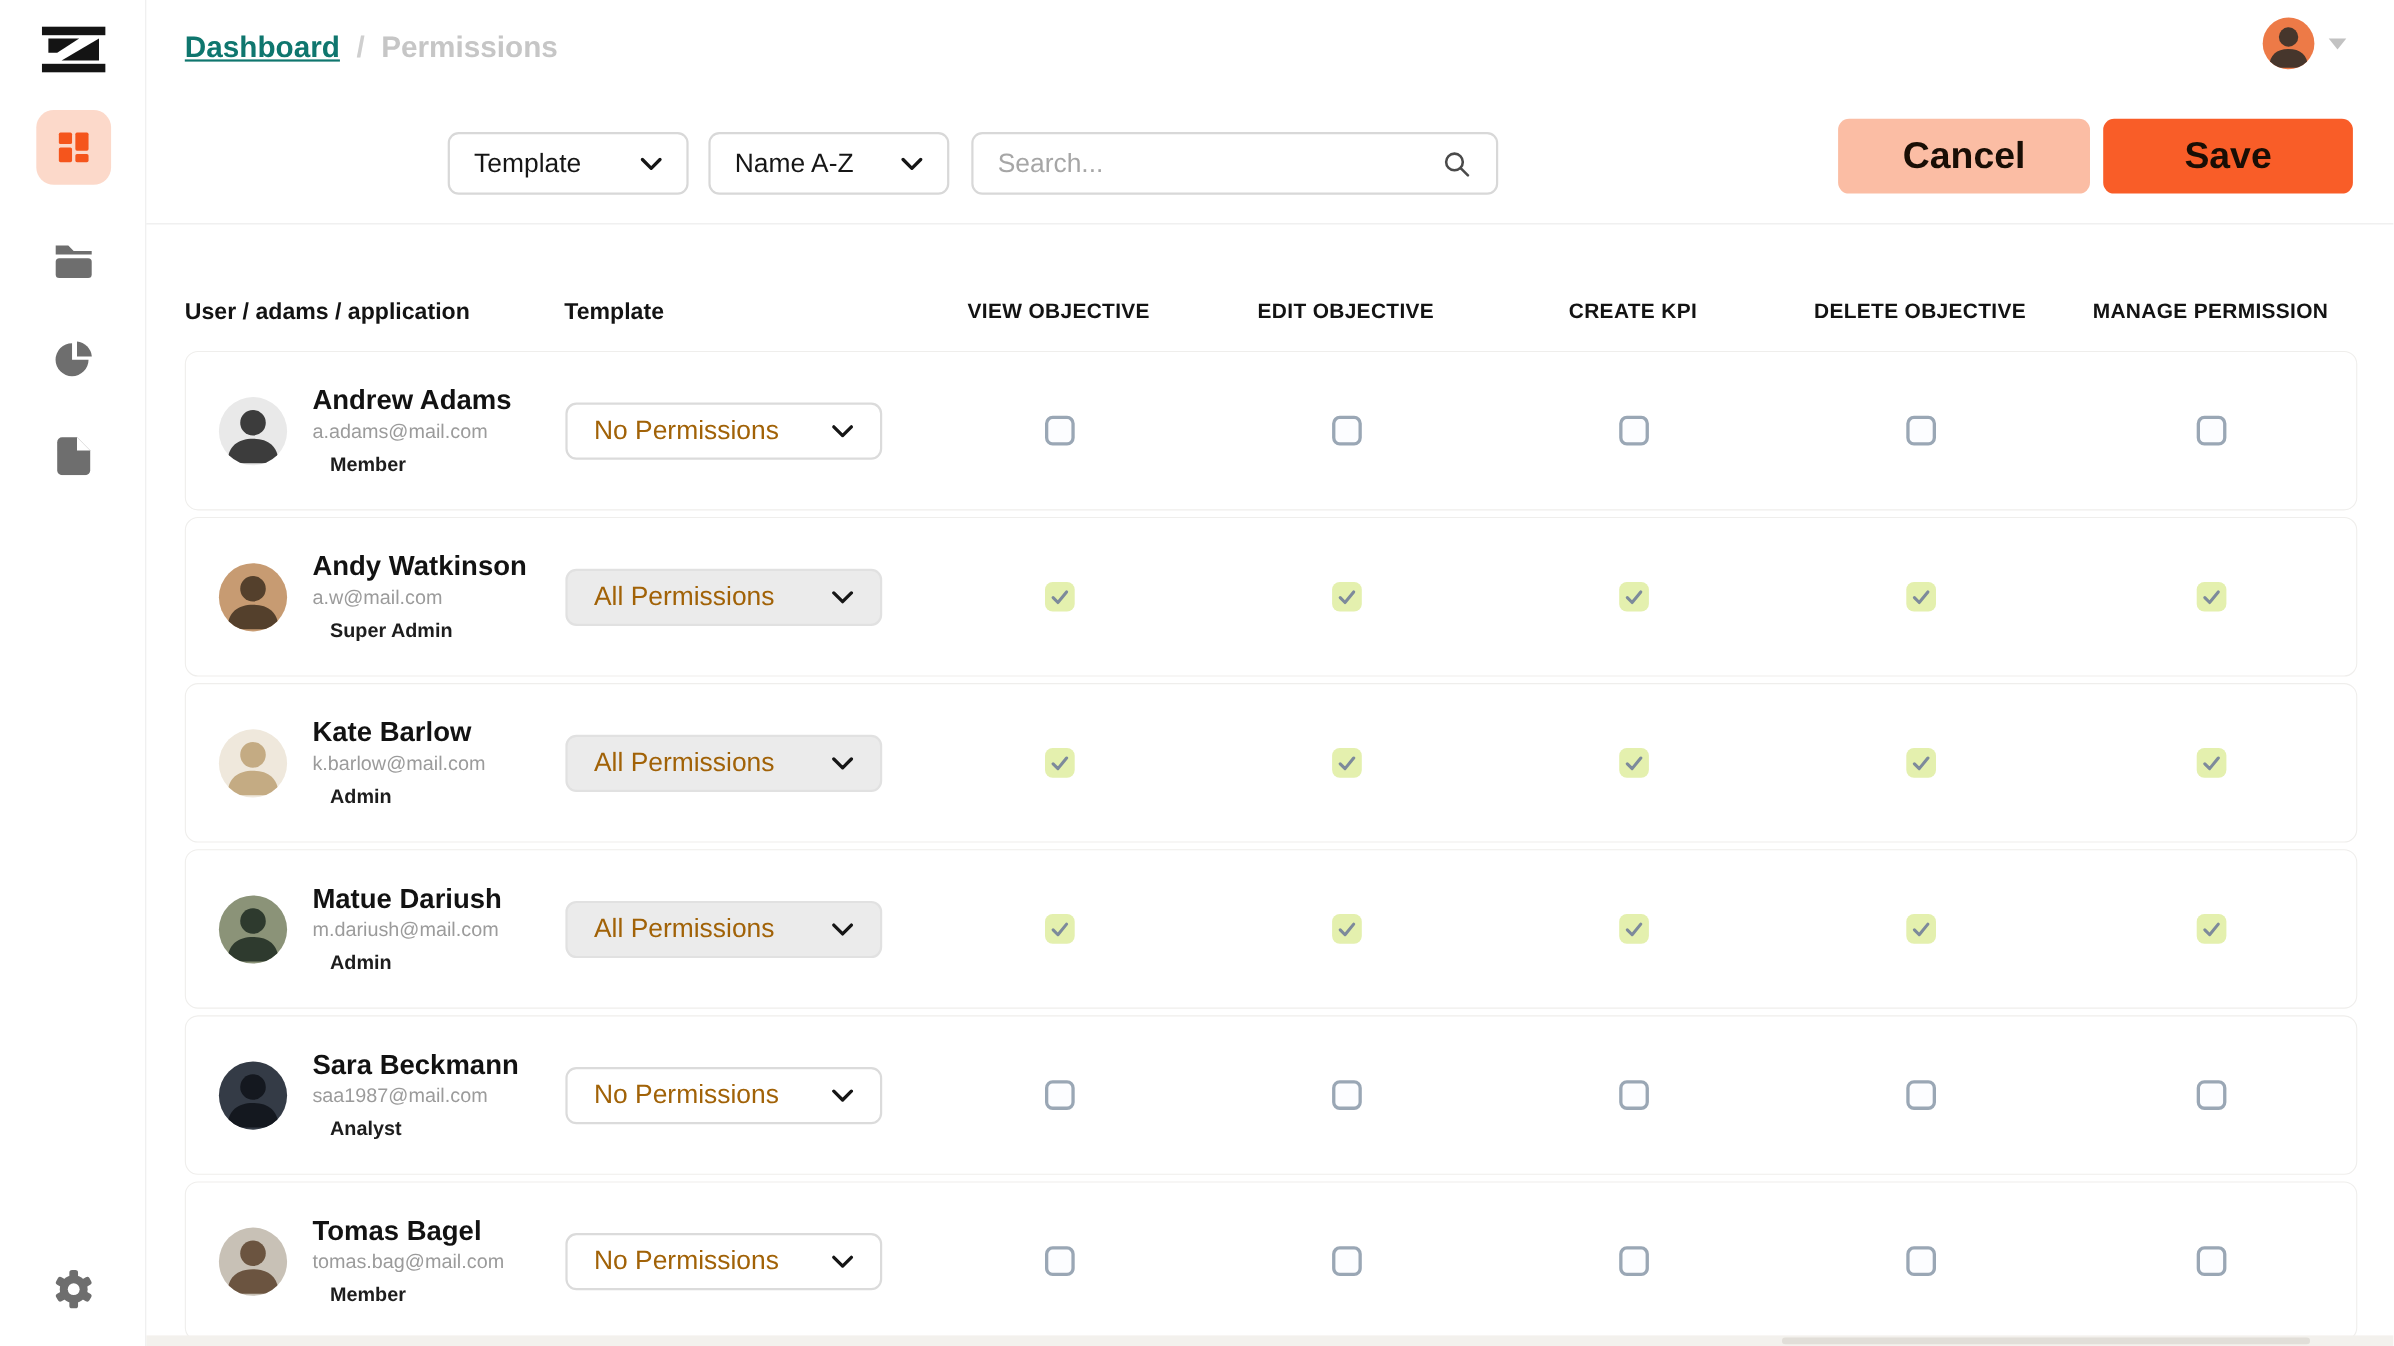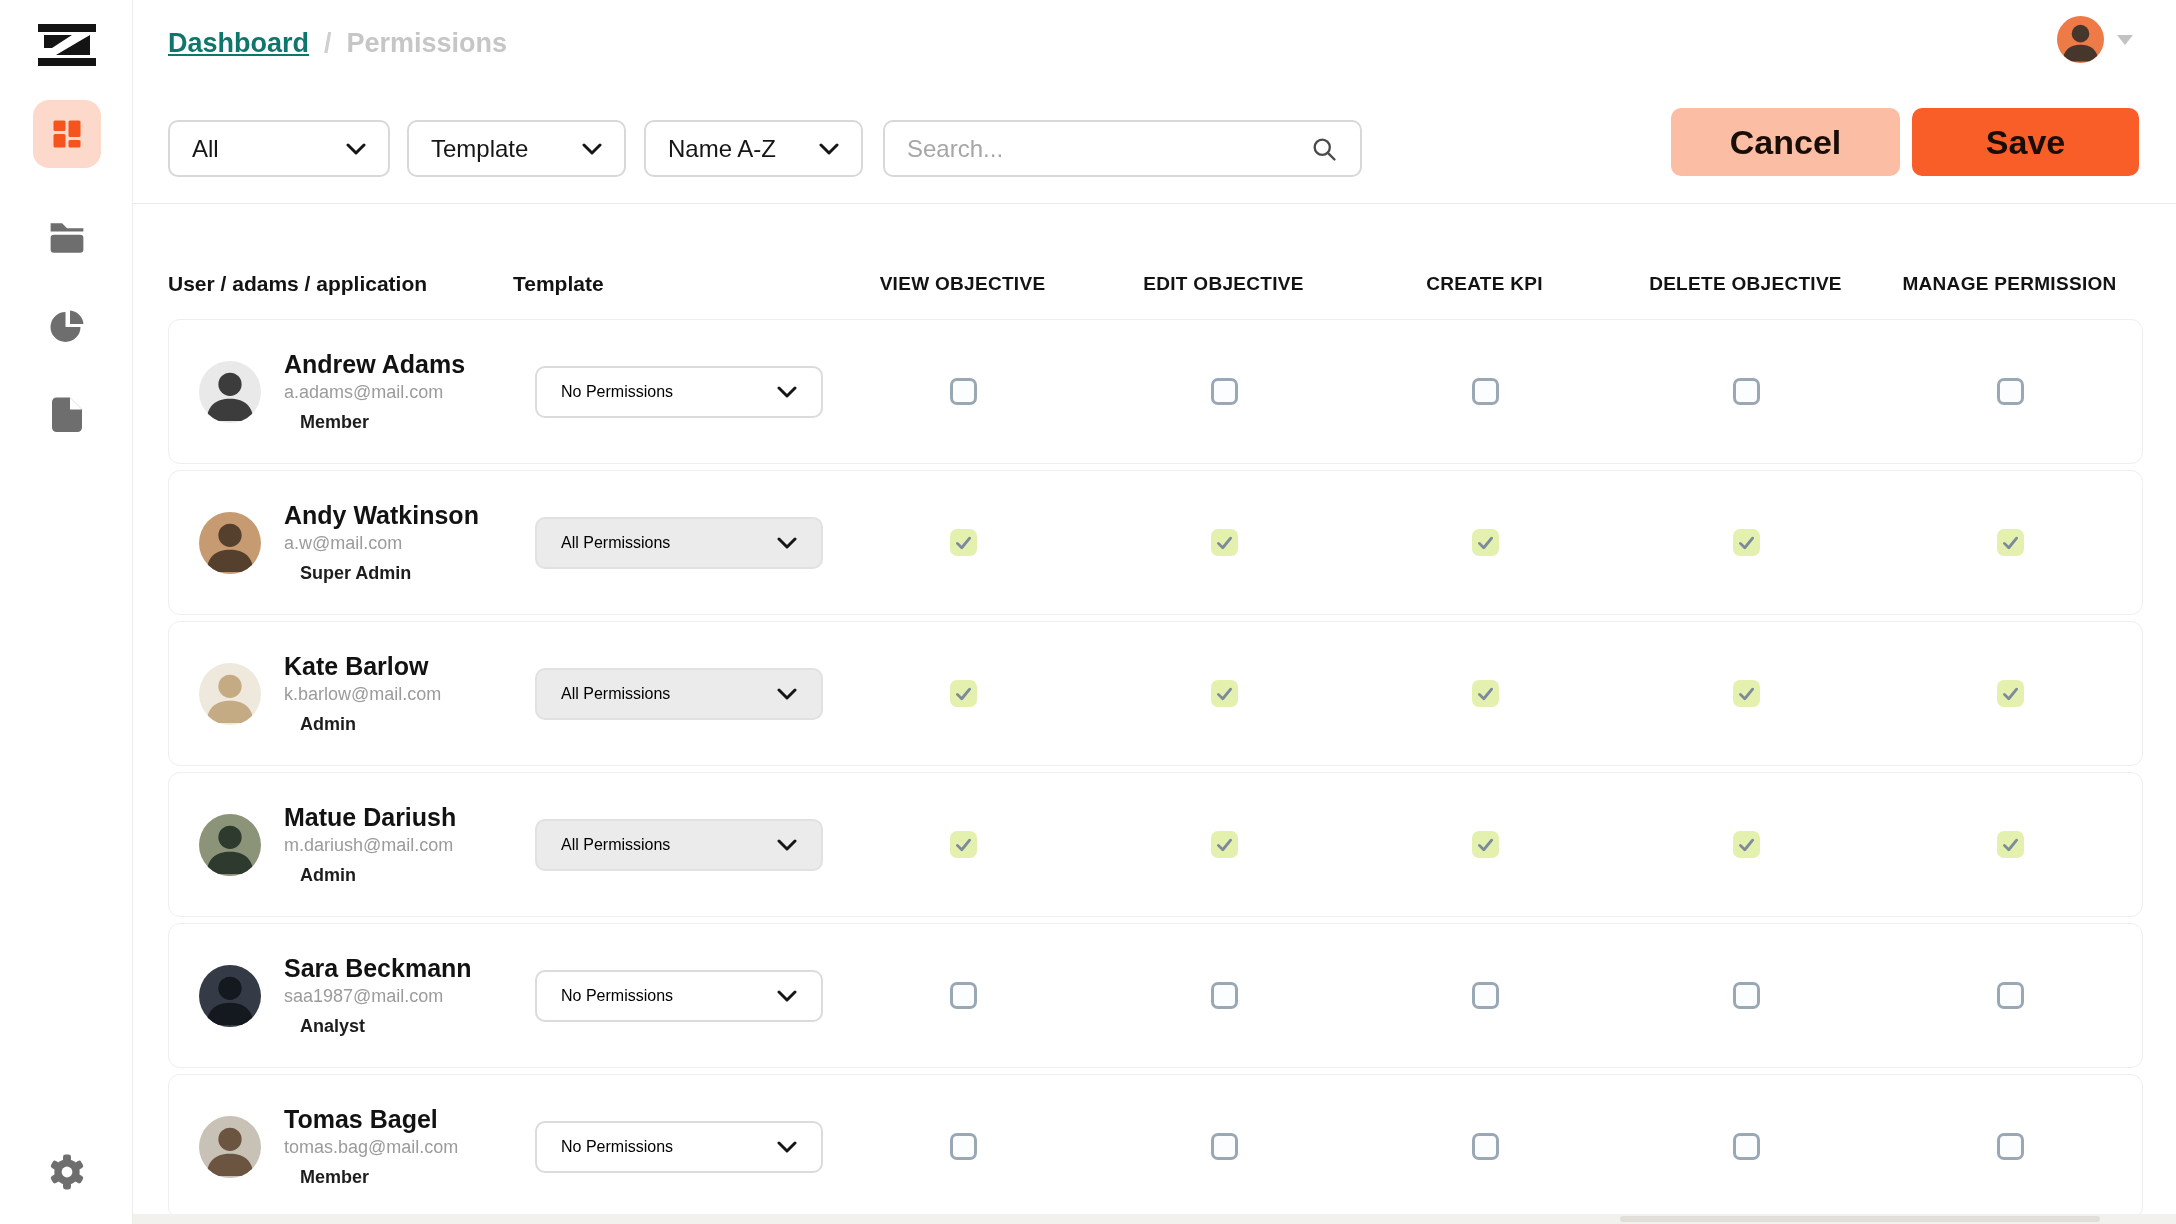--- a/index.html
+++ b/index.html
@@ -71,21 +71,21 @@
               border:1px solid #EFEEEC; border-radius:12px; align-items:center; }
   .user-cell { display:flex; align-items:center; padding-left:30px; gap:23px; }
   .avatar-row { width:62px; height:62px; }
   .user-name { font-size:25px; font-weight:bold; color:#121212; line-height:1.15; }
   .user-email { font-size:18px; color:#9B9B9B; margin-top:3px; }
   .user-role { font-size:18px; font-weight:bold; color:#1d1d1d; margin-top:9px;margin-left:16px; }
 
   .template-cell { }
   .row-select { width:288px; height:52px; border:2px solid #DBDBDB; border-radius:10px;
                 background:#fff; display:flex; align-items:center; justify-content:space-between;
-                padding:0 24px; font-size:16px; color:#000000; cursor:pointer;margin-left:21px; }
+                padding:0 24px; font-size:24px; color:#a16207; cursor:pointer; }
   .row-select.filled { background:#EBEBEB; border-color:#E1E1E1; }
 
   .perm-cell { display:flex; justify-content:center; }
   .checkbox { width:27px; height:27px; border-radius:7px; display:flex; align-items:center;
               justify-content:center; cursor:pointer; }
   .checkbox.unchecked { border:3px solid #9AA7B5; background:#FCFDFF; }
   .checkbox.checked { background:#E4F0AE; }
 
   
   .bottom-strip { position:absolute; left:133px; bottom:0; width:2043px; height:10px; background:#F3F1ED; }
@@ -159,26 +159,20 @@
   <div class="user-menu">
     <div class="avatar avatar-top" style="--av-bg:#ED7A47">
       <svg viewBox="0 0 64 64">
           <circle cx="32" cy="24" r="12" fill="#46362C"></circle>
         <path d="M8 62 C8 46 18 39 32 39 C46 39 56 46 56 62 Z" fill="#46362C"></path>
         </svg>
     </div>
     <div class="caret-down"></div>
   </div>
 
-  <div class="toolbar-el select-box f-all">
-    <span>All</span>
-    <svg class="chev" width="20" height="12" viewBox="0 0 20 12">
-      <polyline points="2,2 10,10 18,2" fill="none" stroke="#161616" stroke-width="3" stroke-linecap="round" stroke-linejoin="round"></polyline>
-    </svg>
-  </div>
 
   <div class="toolbar-el select-box f-template">
     <span>Template</span>
     <svg class="chev" width="20" height="12" viewBox="0 0 20 12">
       <polyline points="2,2 10,10 18,2" fill="none" stroke="#161616" stroke-width="3" stroke-linecap="round" stroke-linejoin="round"></polyline>
     </svg>
   </div>
 
   <div class="toolbar-el search-box">
     <input type="text" placeholder="Search..." style="">

